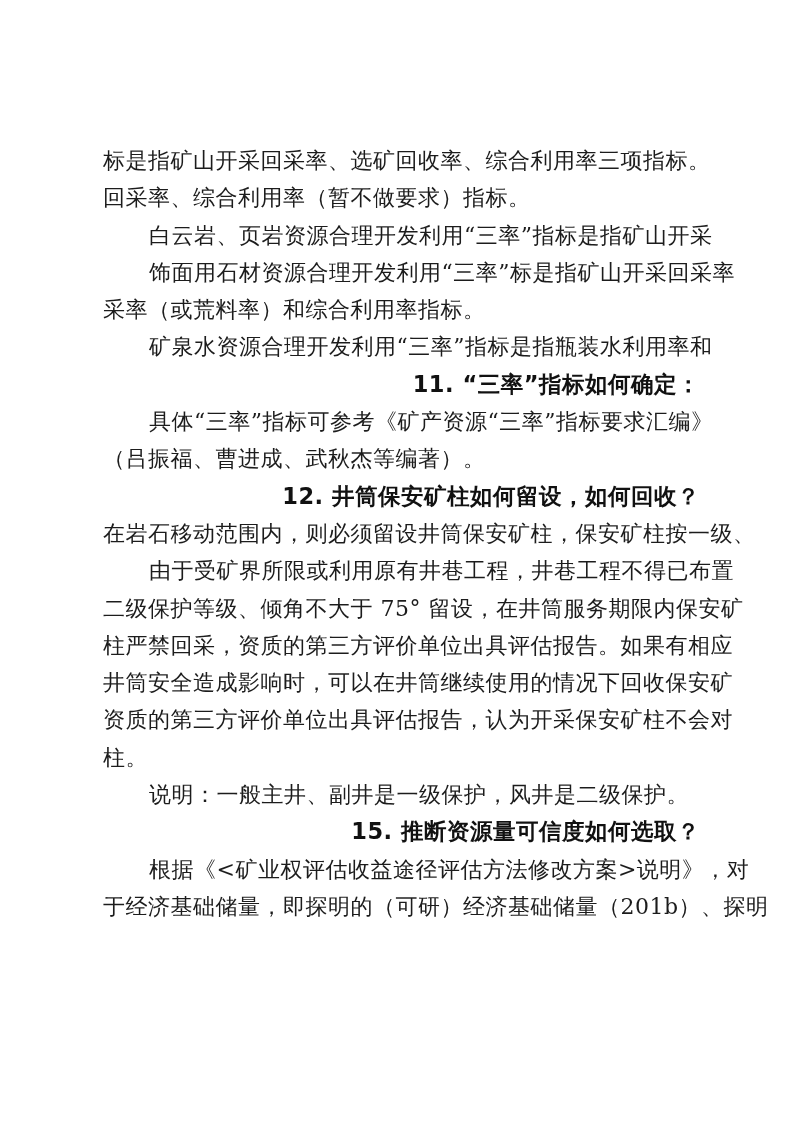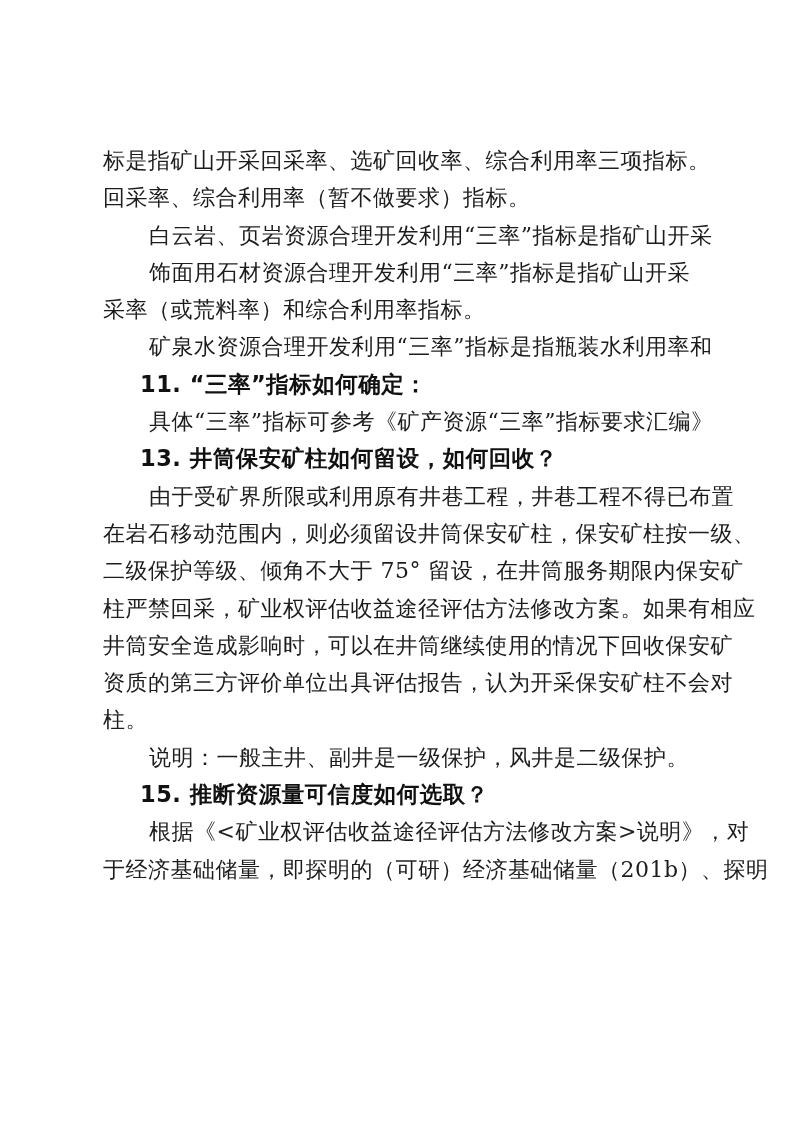--- a/index.html
+++ b/index.html
@@ -23,47 +23,48 @@
   .line {
     font-family: "DejaVu Serif", "Liberation Serif", serif;
     font-size: 22px;
     line-height: 37.3px;
     height: 37.3px;
     white-space: nowrap;
     color: #1c1c1c;
     letter-spacing: 0.5px;
   }
   .line.indent-body { padding-left: 46px; }
-  .line.indent-heading { padding-left: 37px; }
+  .line.indent-heading { padding-left: 37px; text-align: right; }
   .line.heading {
     font-family: "DejaVu Sans", "Liberation Sans", sans-serif;
     font-weight: 700;
     font-size: 22.5px;
     letter-spacing: 0.5px;
     color: #111111;
   }
 </style>
 </head>
 <body>
 
 <div class="page" style="background: rgb(255, 255, 255);">
   <div class="content">
       <div class="line body">标是指矿山开采回采率、选矿回收率、综合利用率三项指标。</div>
       <div class="line body">回采率、综合利用率（暂不做要求）指标。</div>
       <div class="line body indent-body">白云岩、页岩资源合理开发利用“三率”指标是指矿山开采</div>
-      <div class="line body indent-body">饰面用石材资源合理开发利用“三率”指标是指矿山开采</div>
+      <div class="line body indent-body">饰面用石材资源合理开发利用“三率”标是指矿山开采回采率</div>
       <div class="line body">采率（或荒料率）和综合利用率指标。</div>
       <div class="line body indent-body">矿泉水资源合理开发利用“三率”指标是指瓶装水利用率和</div>
       <div class="line heading indent-heading">11. “三率”指标如何确定：</div>
       <div class="line body indent-body">具体“三率”指标可参考《矿产资源“三率”指标要求汇编》</div>
-      <div class="line heading indent-heading">13. 井筒保安矿柱如何留设，如何回收？</div>
+      <div class="line body">（吕振福、曹进成、武秋杰等编著）。</div>
+      <div class="line heading indent-heading">12. 井筒保安矿柱如何留设，如何回收？</div>
+      <div class="line body">在岩石移动范围内，则必须留设井筒保安矿柱，保安矿柱按一级、</div>
       <div class="line body indent-body">由于受矿界所限或利用原有井巷工程，井巷工程不得已布置</div>
-      <div class="line body">在岩石移动范围内，则必须留设井筒保安矿柱，保安矿柱按一级、</div>
       <div class="line body">二级保护等级、倾角不大于 75° 留设，在井筒服务期限内保安矿</div>
-      <div class="line body">柱严禁回采，矿业权评估收益途径评估方法修改方案。如果有相应</div>
+      <div class="line body">柱严禁回采，资质的第三方评价单位出具评估报告。如果有相应</div>
       <div class="line body">井筒安全造成影响时，可以在井筒继续使用的情况下回收保安矿</div>
       <div class="line body">资质的第三方评价单位出具评估报告，认为开采保安矿柱不会对</div>
       <div class="line body">柱。</div>
       <div class="line body indent-body">说明：一般主井、副井是一级保护，风井是二级保护。</div>
       <div class="line heading indent-heading">15. 推断资源量可信度如何选取？</div>
       <div class="line body indent-body">根据《&lt;矿业权评估收益途径评估方法修改方案&gt;说明》，对</div>
       <div class="line body">于经济基础储量，即探明的（可研）经济基础储量（201b）、探明</div>
     </div>
 </div>
 

